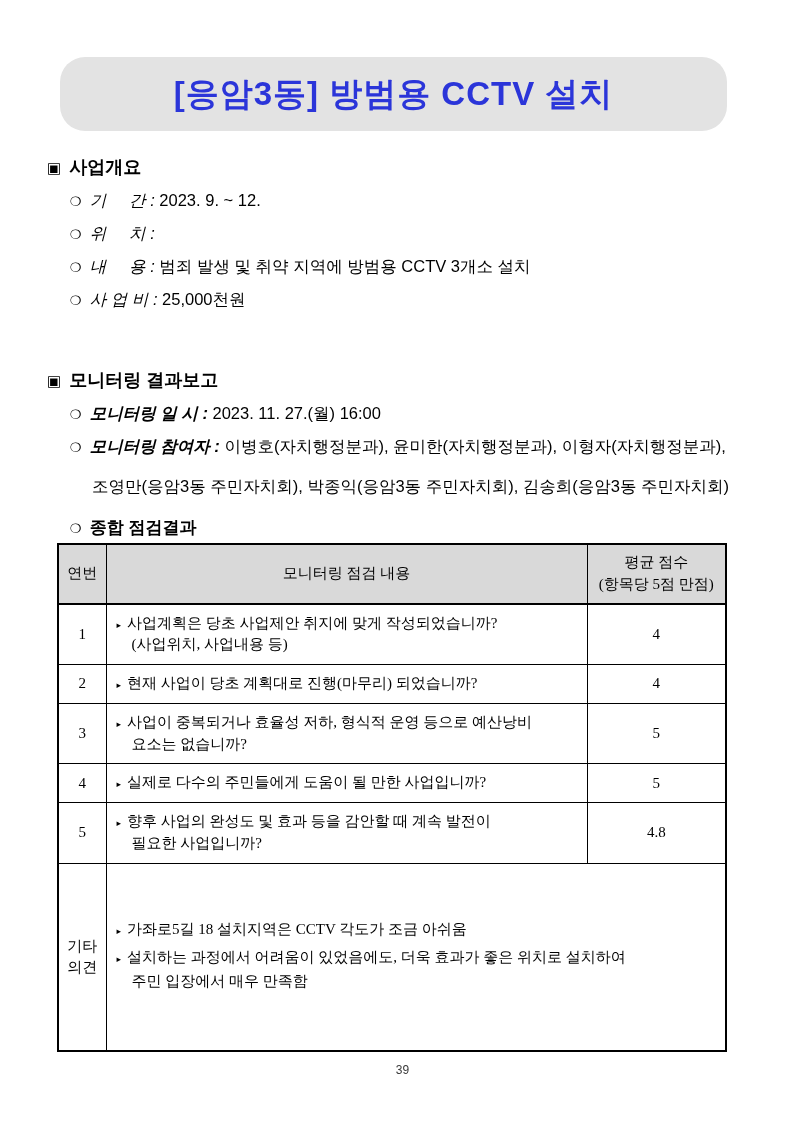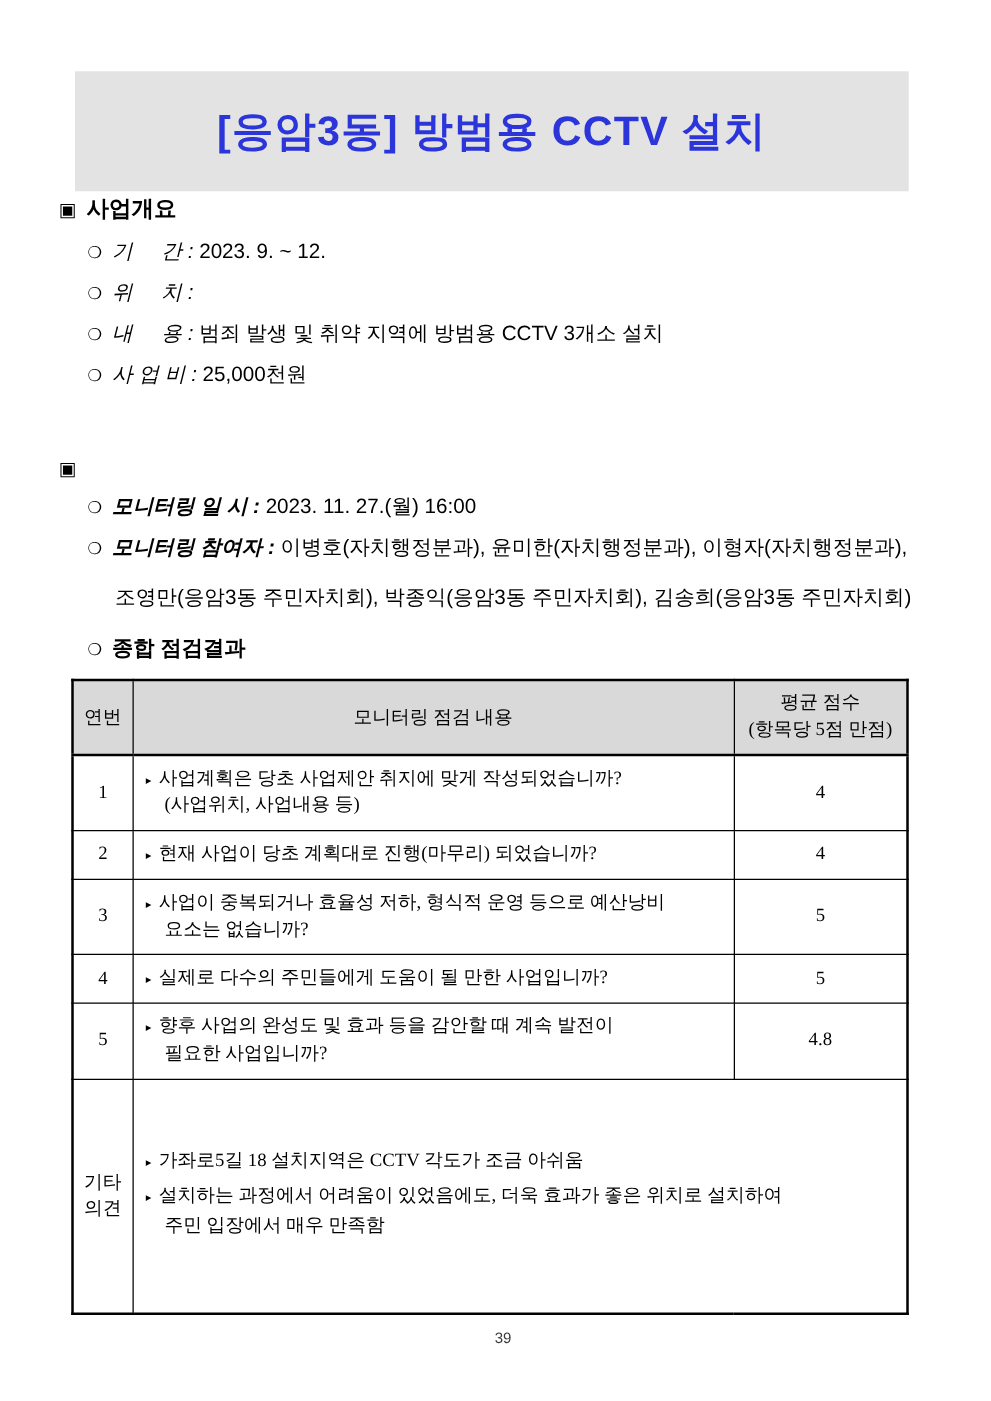--- a/index.html
+++ b/index.html
@@ -15,25 +15,26 @@
     color: #000000;
     overflow: hidden;
   }
 
   
   .title-banner {
     position: absolute;
     left: 60px;
     top: 57px;
     width: 667px;
-    height: 96px;
+    height: 74px;
     background: #e3e3e3;
     display: flex;
     align-items: center;
     justify-content: center;
+    border-radius: 25px;
   }
   .title-text {
     color: #2b35d9;
     font-size: 33px;
     font-weight: bold;
     letter-spacing: 1px;
     white-space: nowrap;
   }
 
   
@@ -211,20 +212,21 @@
   <div class="item">
     <span class="marker-circle">❍</span>
     <span class="item-label">사 업 비 : </span>
     <span class="item-value">25,000천원</span>
   </div>
 </div>
 
 <div class="section" id="section-monitoring">
   <div class="section-head">
     <span class="marker-square">▣</span>
+    <span>모니터링 결과보고</span>
   </div>
 
   <div class="item">
     <span class="marker-circle">❍</span>
     <span class="item-label bold">모니터링 일 시 : </span>
     <span class="item-value">2023. 11. 27.(월) 16:00</span>
   </div>
 
   <div class="item">
     <span class="marker-circle">❍</span>

